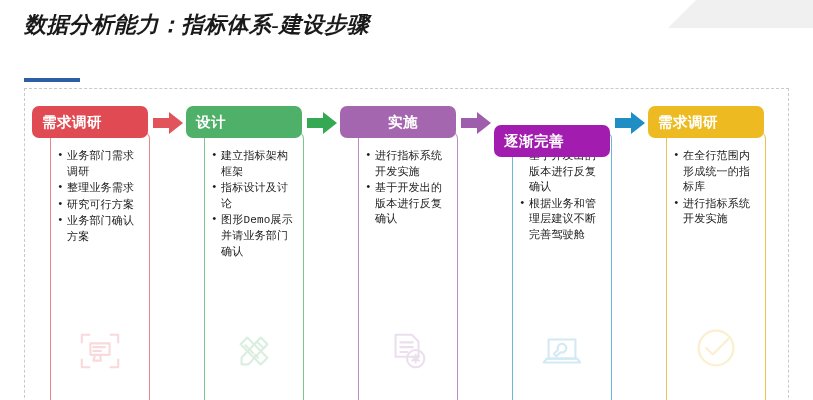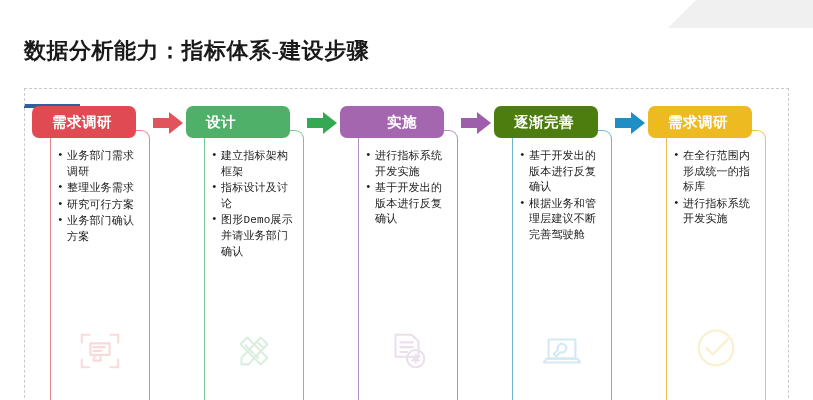--- a/index.html
+++ b/index.html
@@ -22,23 +22,24 @@
     right: 0;
     width: 145px;
     height: 28px;
     background: #f0f0f0;
     clip-path: polygon(28px 0, 145px 0, 145px 28px, 0 28px);
   }
 
   
   .title-block {
     position: absolute;
-    top: 38px;
+    top: 12px;
     left: 24px;
     width: 760px;
+    font-style: italic;
   }
   .page-title {
     font-family: "Liberation Serif", "DejaVu Serif", serif;
     font-weight: bold;
     font-size: 22px;
     color: #1a1a1a;
     letter-spacing: 0.5px;
     line-height: 1.2;
     margin: 0;
     white-space: nowrap;
@@ -79,26 +80,26 @@
     position: relative;
     width: 118px;
     flex: 0 0 118px;
     height: 294px;
   }
 
   
   .step-head {
     position: relative;
     z-index: 3;
-    width: 104px;
+    width: 116px;
     height: 32px;
     border-radius: 7px;
     display: flex;
     align-items: center;
-    padding-left: 20px;
+    padding-left: 10px;
     box-sizing: border-box;
   }
   .step-head-label {
     color: #ffffff;
     font-family: "Liberation Serif", "DejaVu Serif", serif;
     font-weight: bold;
     font-size: 14.5px;
     letter-spacing: 0.5px;
     white-space: nowrap;
   }
@@ -267,21 +268,21 @@
           <li>根据业务和管理层建议不断完善驾驶舱</li>
         </ul>
         <div class="step-watermark">
           <svg width="46" height="46" viewBox="0 0 48 48">
             <path fill="none" stroke="#2b93c6" stroke-width="2.2" stroke-linecap="round" stroke-linejoin="round" d="M10 12h28v20H10z"></path>
             <path fill="none" stroke="#2b93c6" stroke-width="2.2" stroke-linecap="round" stroke-linejoin="round" d="M5 36h38l-3-4H8z"></path>
             <path fill="none" stroke="#2b93c6" stroke-width="2.2" stroke-linecap="round" stroke-linejoin="round" d="M26 17a4.5 4.5 0 0 0-6.2 5.6l-4.4 4.4 2.6 2.6 4.4-4.4A4.5 4.5 0 0 0 28 19z"></path>
           </svg>
         </div>
       </div>
-      <div class="step-head" style="background: #4d7c0f;">
+      <div class="step-head" style="background: #a21caf; margin-top: 19px;">
         <span class="step-head-label">逐渐完善</span>
       </div>
     </div>
     <div class="arrow">
       <svg width="30" height="22" viewBox="0 0 30 22">
         <path fill="#1f8ec4" d="M0 6h16V0l14 11-14 11v-6H0z"></path>
       </svg>
     </div>
     <div class="step">
       <div class="step-body" style="border-color: rgb(232, 196, 78);">

